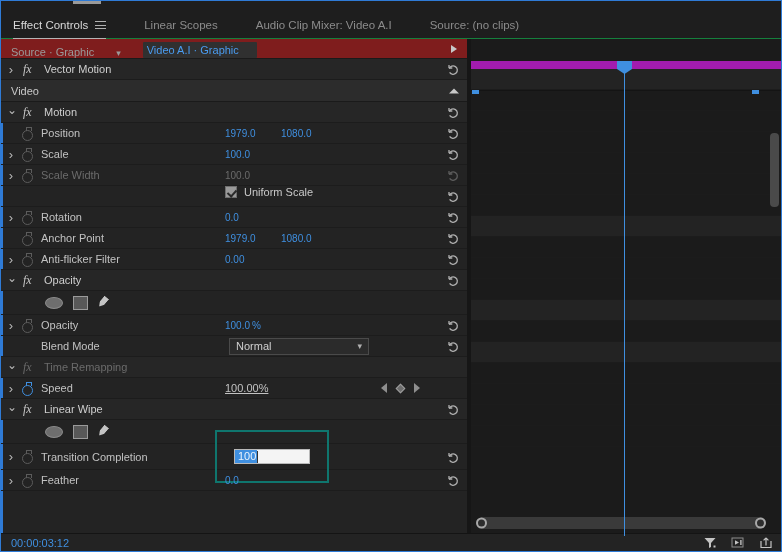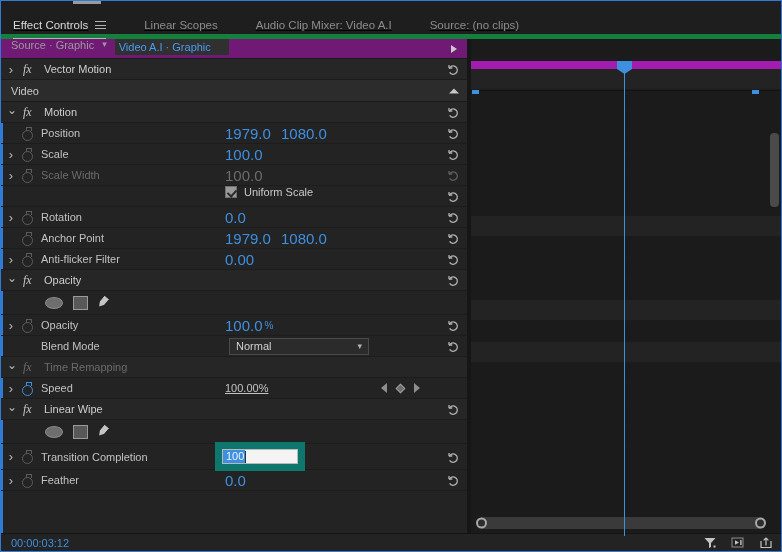--- a/index.html
+++ b/index.html
@@ -15,25 +15,24 @@
     background: #232323;
     border: 1px solid #2f7bd6;
     overflow: hidden;
   }
 
   
   .tabbar {
     position: relative;
     height: 38px;
     background: #1e1e1e;
-    border-bottom: 5px solid #15803d;
+    border-bottom: 1px solid #15803d;
     display: flex;
     align-items: flex-start;
     padding-left: 12px;
-    text-decoration: underline;
   }
   .tabbar .nubbin {
     position: absolute; left: 72px; top: 0;
     width: 28px; height: 3px; background: #9a9a9a;
   }
   .tab {
     display: flex; align-items: center; gap: 7px;
     height: 32px; padding: 0 14px 0 0;
     color: #8c8c8c; font-size: 11.5px;
     white-space: nowrap;
@@ -52,24 +51,25 @@
   }
 
   
   .split { display: flex; height: 494px; }
   .leftcol { width: 466px; position: relative; background: #232323; }
   .divider { width: 4px; background: #161616; }
   .rightcol { flex: 1; position: relative; background: #1b1b1b; }
 
   
   .crumbrow {
-    height: 20px; background: #701a75;
-    display: flex; align-items: flex-start;
+    height: 20px; background: #7f1d1d;
+    display: flex; align-items: flex-end;
     padding-left: 10px; position: relative;
     border-bottom: 1px solid #1a1a1a;
+    gap: 14px;
   }
   .crumb-src { color: #9a9a9a; font-size: 11px; }
   .crumb-chev { color: #9a9a9a; font-size: 9px; margin: 0 8px; }
   .crumb-active {
     color: #4a9cf0; font-size: 11px;
     background: #303030; padding: 2px 18px 2px 4px; border-radius: 1px;
   }
   .crumb-arrow {
     position: absolute; right: 10px; top: 50%; transform: translateY(-50%);
     width: 0; height: 0;
@@ -121,21 +121,21 @@
   .stopwatch.off::before, .stopwatch.off::after { border-color: #5c5c5c; }
 
   .lbl { margin-left: 7px; white-space: nowrap; }
   .lbl.group-lbl { color: #cfcfcf; }
   .lbl.dim { color: #6b6b6b; }
 
   .vals {
     position: absolute; left: 224px; top: 0; bottom: 0;
     display: flex; align-items: center; gap: 0;
   }
-  .num { color: #3f8fe0; font-size: 15px; width: 56px; }
+  .num { color: #3f8fe0; font-size: 10px; width: 56px; }
   .num.dim { color: #6b6b6b; }
   .plain { color: #c2c2c2; font-size: 11px; text-decoration: underline; }
   .unit { color: #3f8fe0; font-size: 10px; margin-left: 2px; }
 
   .reset {
     position: absolute; right: 8px; top: 50%;
     transform: translateY(-50%);
     width: 13px; height: 12px; cursor: pointer; opacity: .85;
   }
   .reset svg { display: block; }
@@ -193,21 +193,21 @@
   .kf-prev { border-right: 6px solid #8e8e8e; }
   .kf-next { border-left: 6px solid #8e8e8e; }
   .kf-dot {
     width: 7px; height: 7px; background: #6d6d6d;
     border: 1px solid #9e9e9e; transform: rotate(45deg); cursor: pointer;
   }
 
   
   .editwrap { position: absolute; left: 214px; top: 0; bottom: 0; display: flex; align-items: center; }
   .redbox {
-    border: 7px solid #0f766e; padding: 0;
+    border: 2px solid #0f766e; padding: 17px;
     display: flex; align-items: center;
   }
   .efield {
     width: 76px; height: 15px; background: #f4f4f4;
     border: 1px solid #b9b9b9;
     display: flex; align-items: center;
     font-size: 11px;
   }
   .efield .sel {
     background: #3f8fe0; color: #eaf3fc;

